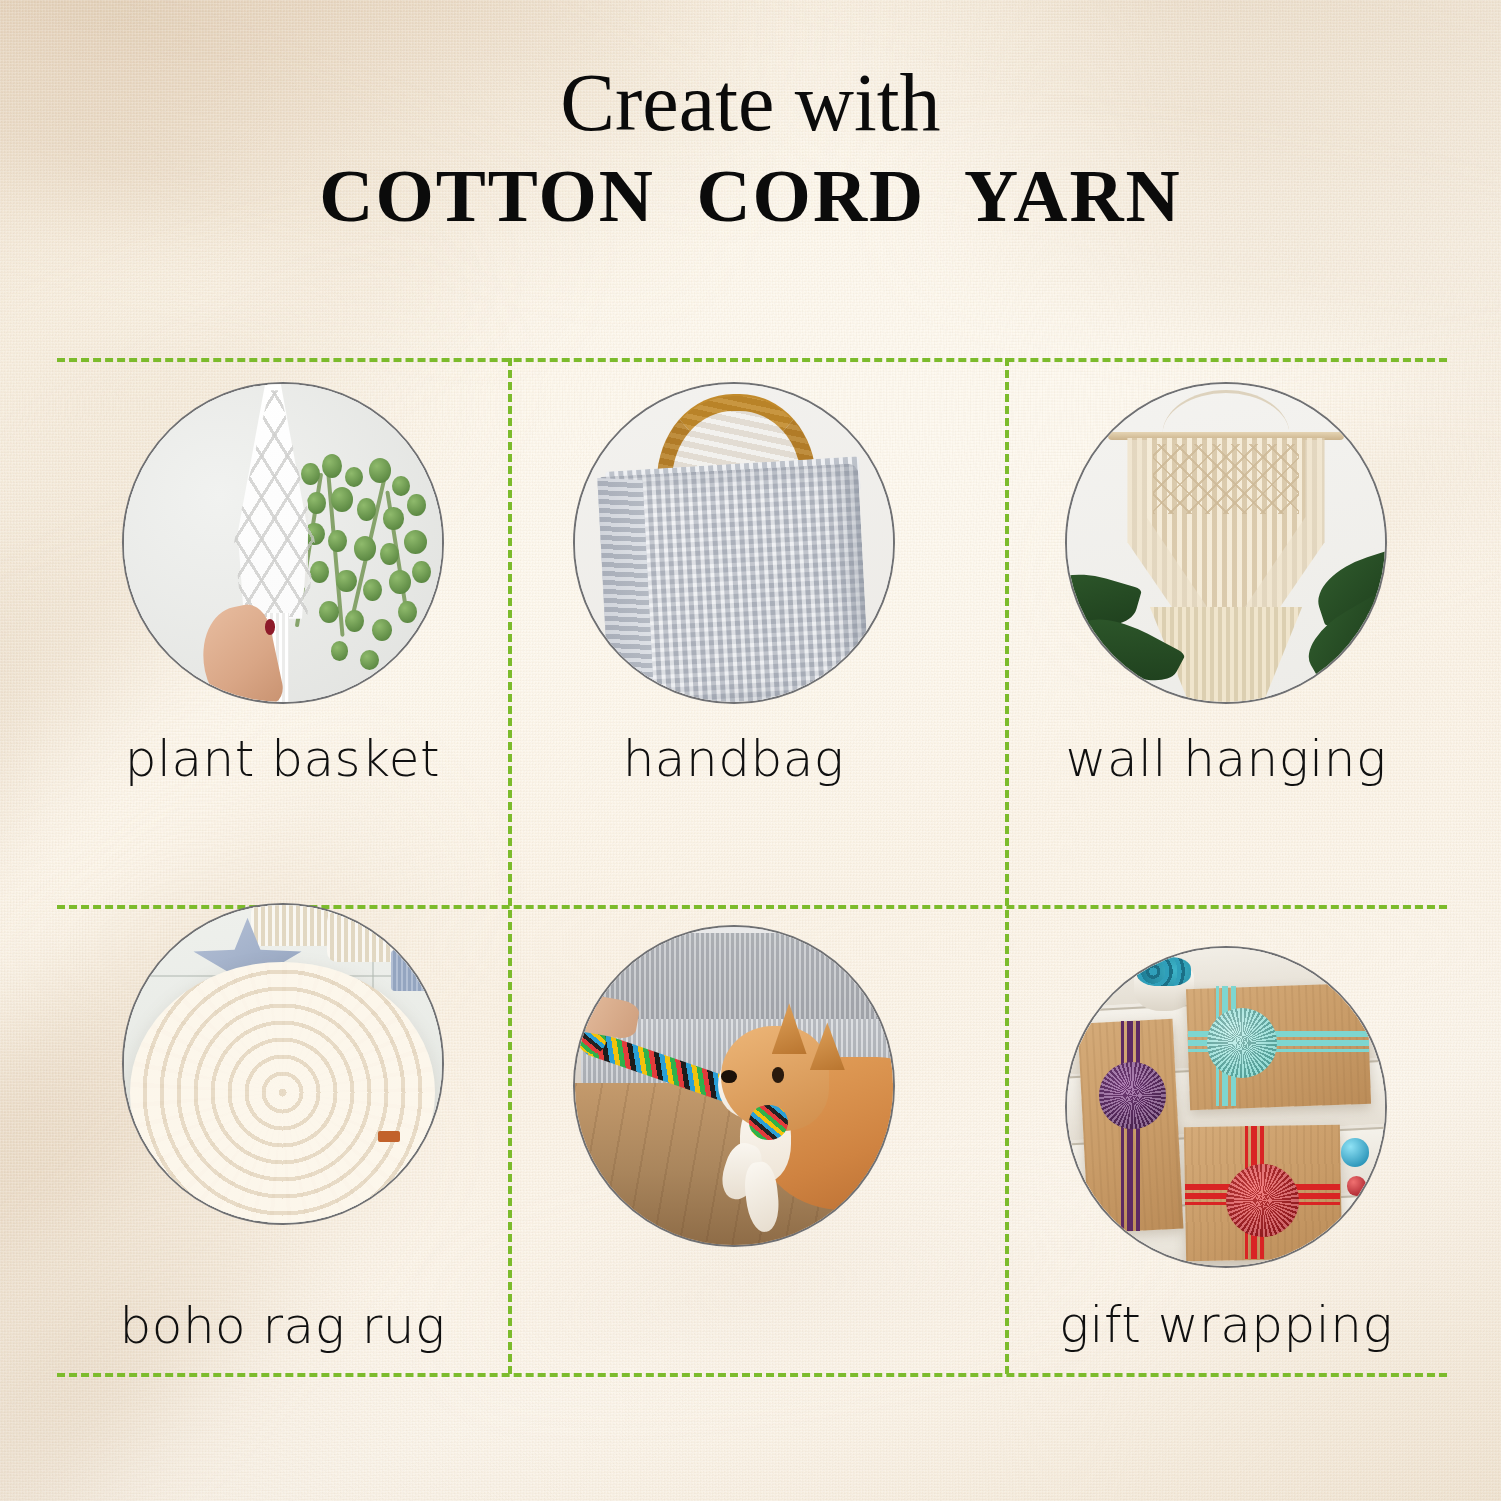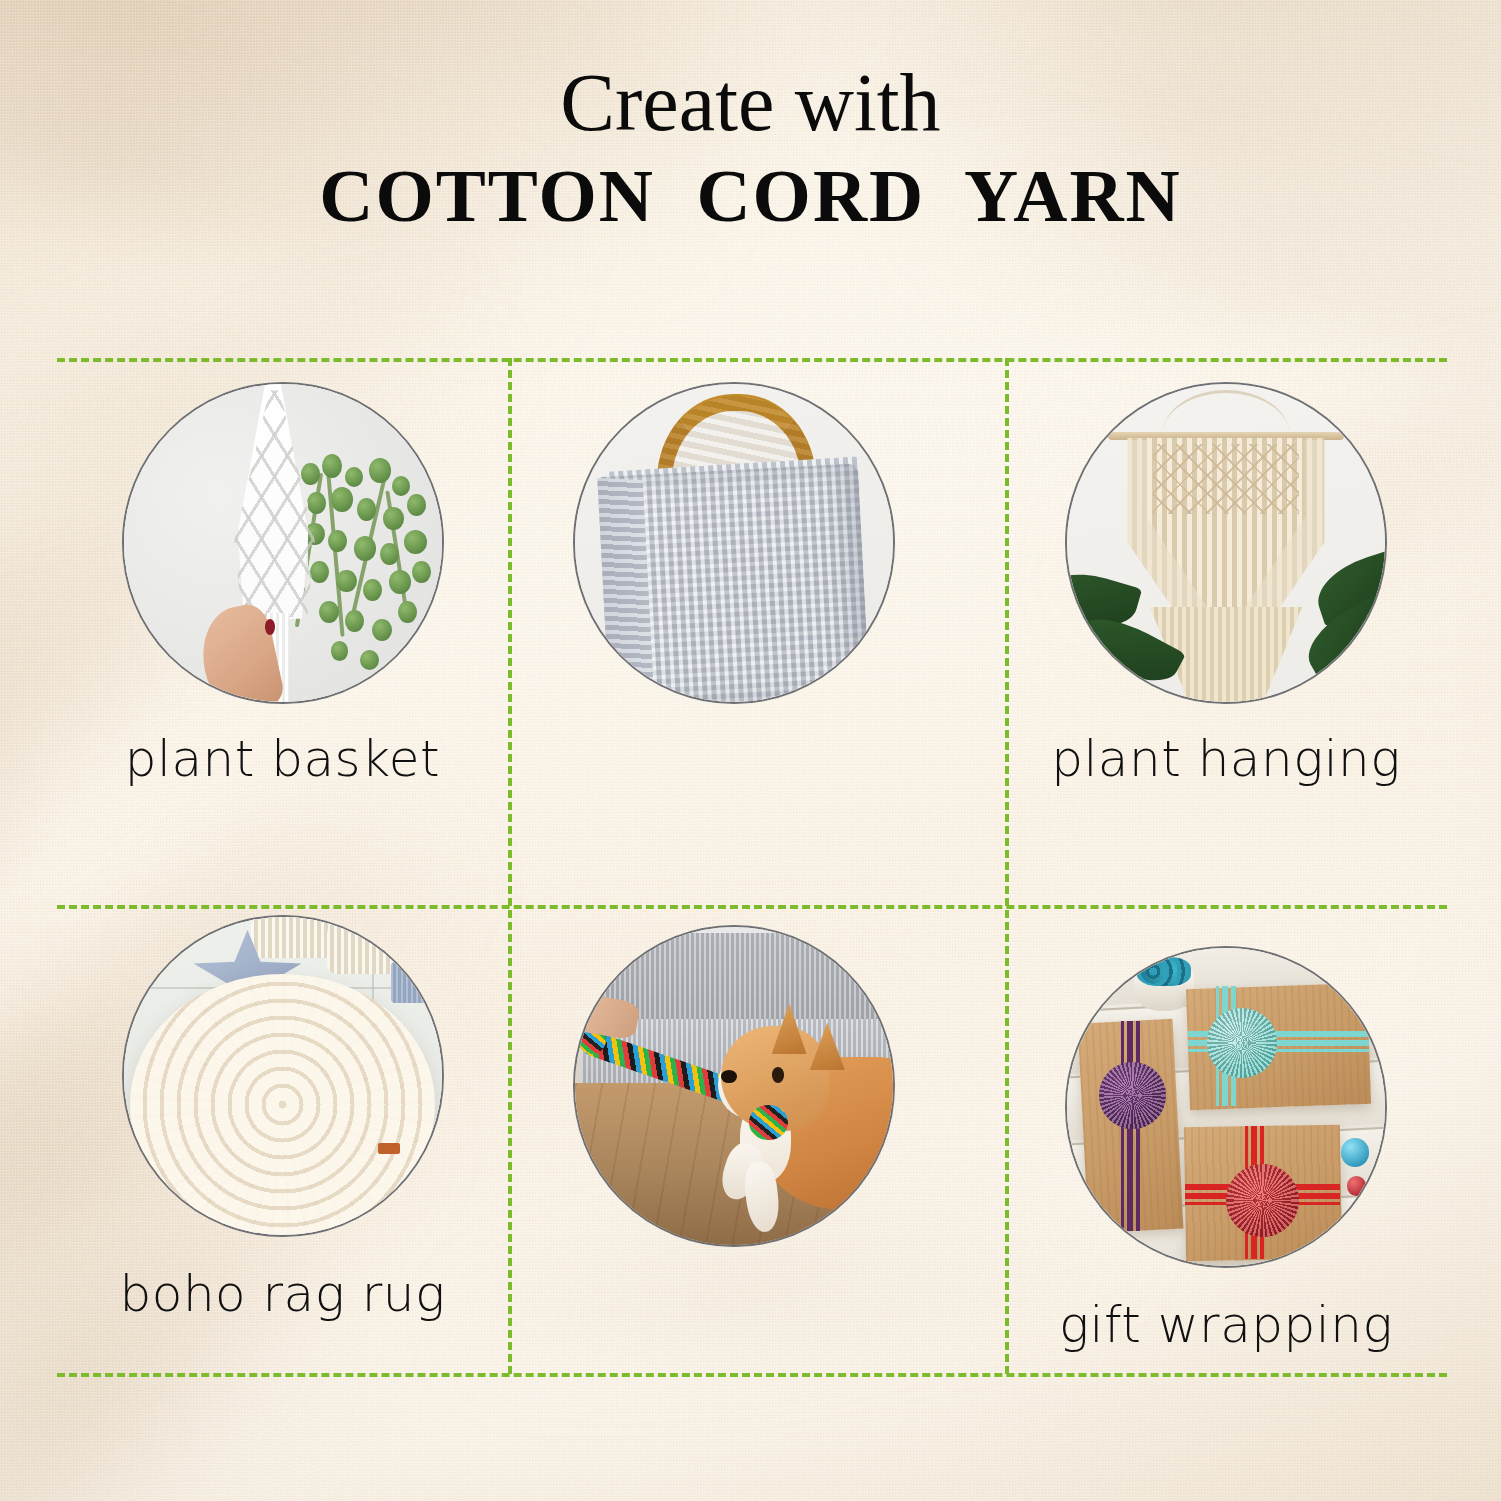--- a/index.html
+++ b/index.html
@@ -130,21 +130,21 @@
     position: absolute;
     width: 451px;
     height: 547px;
     display: flex;
     flex-direction: column;
     align-items: center;
   }
   .cell.c0 { left: 0;     top: 0; }
   .cell.c1 { left: 451px; top: 0; }
   .cell.c2 { left: 948px; top: 0; width: 442px; }
-  .cell.c3 { left: 0;     top: 537px; height: 469px; }
+  .cell.c3 { left: 0;     top: 525px; height: 469px; gap: 44px; }
   .cell.c4 { left: 451px; top: 547px; height: 469px; }
   .cell.c5 { left: 948px; top: 547px; height: 469px; width: 442px; justify-content: center; }
 
   .thumb {
     width: 322px;
     height: 322px;
     border-radius: 50%;
     margin-top: 24px;
     border: 2px solid #6f7073;
     overflow: hidden;
@@ -562,38 +562,39 @@
     <div class="cell c1">
       <div class="thumb">
         <div class="scene s2">
           <div class="handle"></div>
           <div class="hshadow"></div>
           <div class="bagtop"></div>
           <div class="bagbody"></div>
           <div class="bagside"></div>
         </div>
       </div>
+      <div class="caption">handbag</div>
     </div>
 
     <div class="cell c2">
       <div class="thumb">
         <div class="scene s3">
           <div class="cordup"></div>
           <div class="rod"></div>
           <div class="fan"></div>
           <div class="fan2"></div>
           <div class="diamonds"></div>
           <div class="fringe"></div>
           <div class="bigleaf a"></div>
           <div class="bigleaf b"></div>
           <div class="bigleaf c"></div>
           <div class="bigleaf d"></div>
         </div>
       </div>
-      <div class="caption">plant hanging</div>
+      <div class="caption">wall hanging</div>
     </div>
 
     <div class="cell c3">
       <div class="thumb">
         <div class="scene s4">
           <div class="floor"></div>
           <div class="fline" style="left:0; top:22%; width:100%; height:2px;"></div>
           <div class="fline" style="left:78%; top:0; width:2px; height:100%;"></div>
           <div class="kp1 knitpill"></div>
           <div class="kp2 knitpill"></div>

